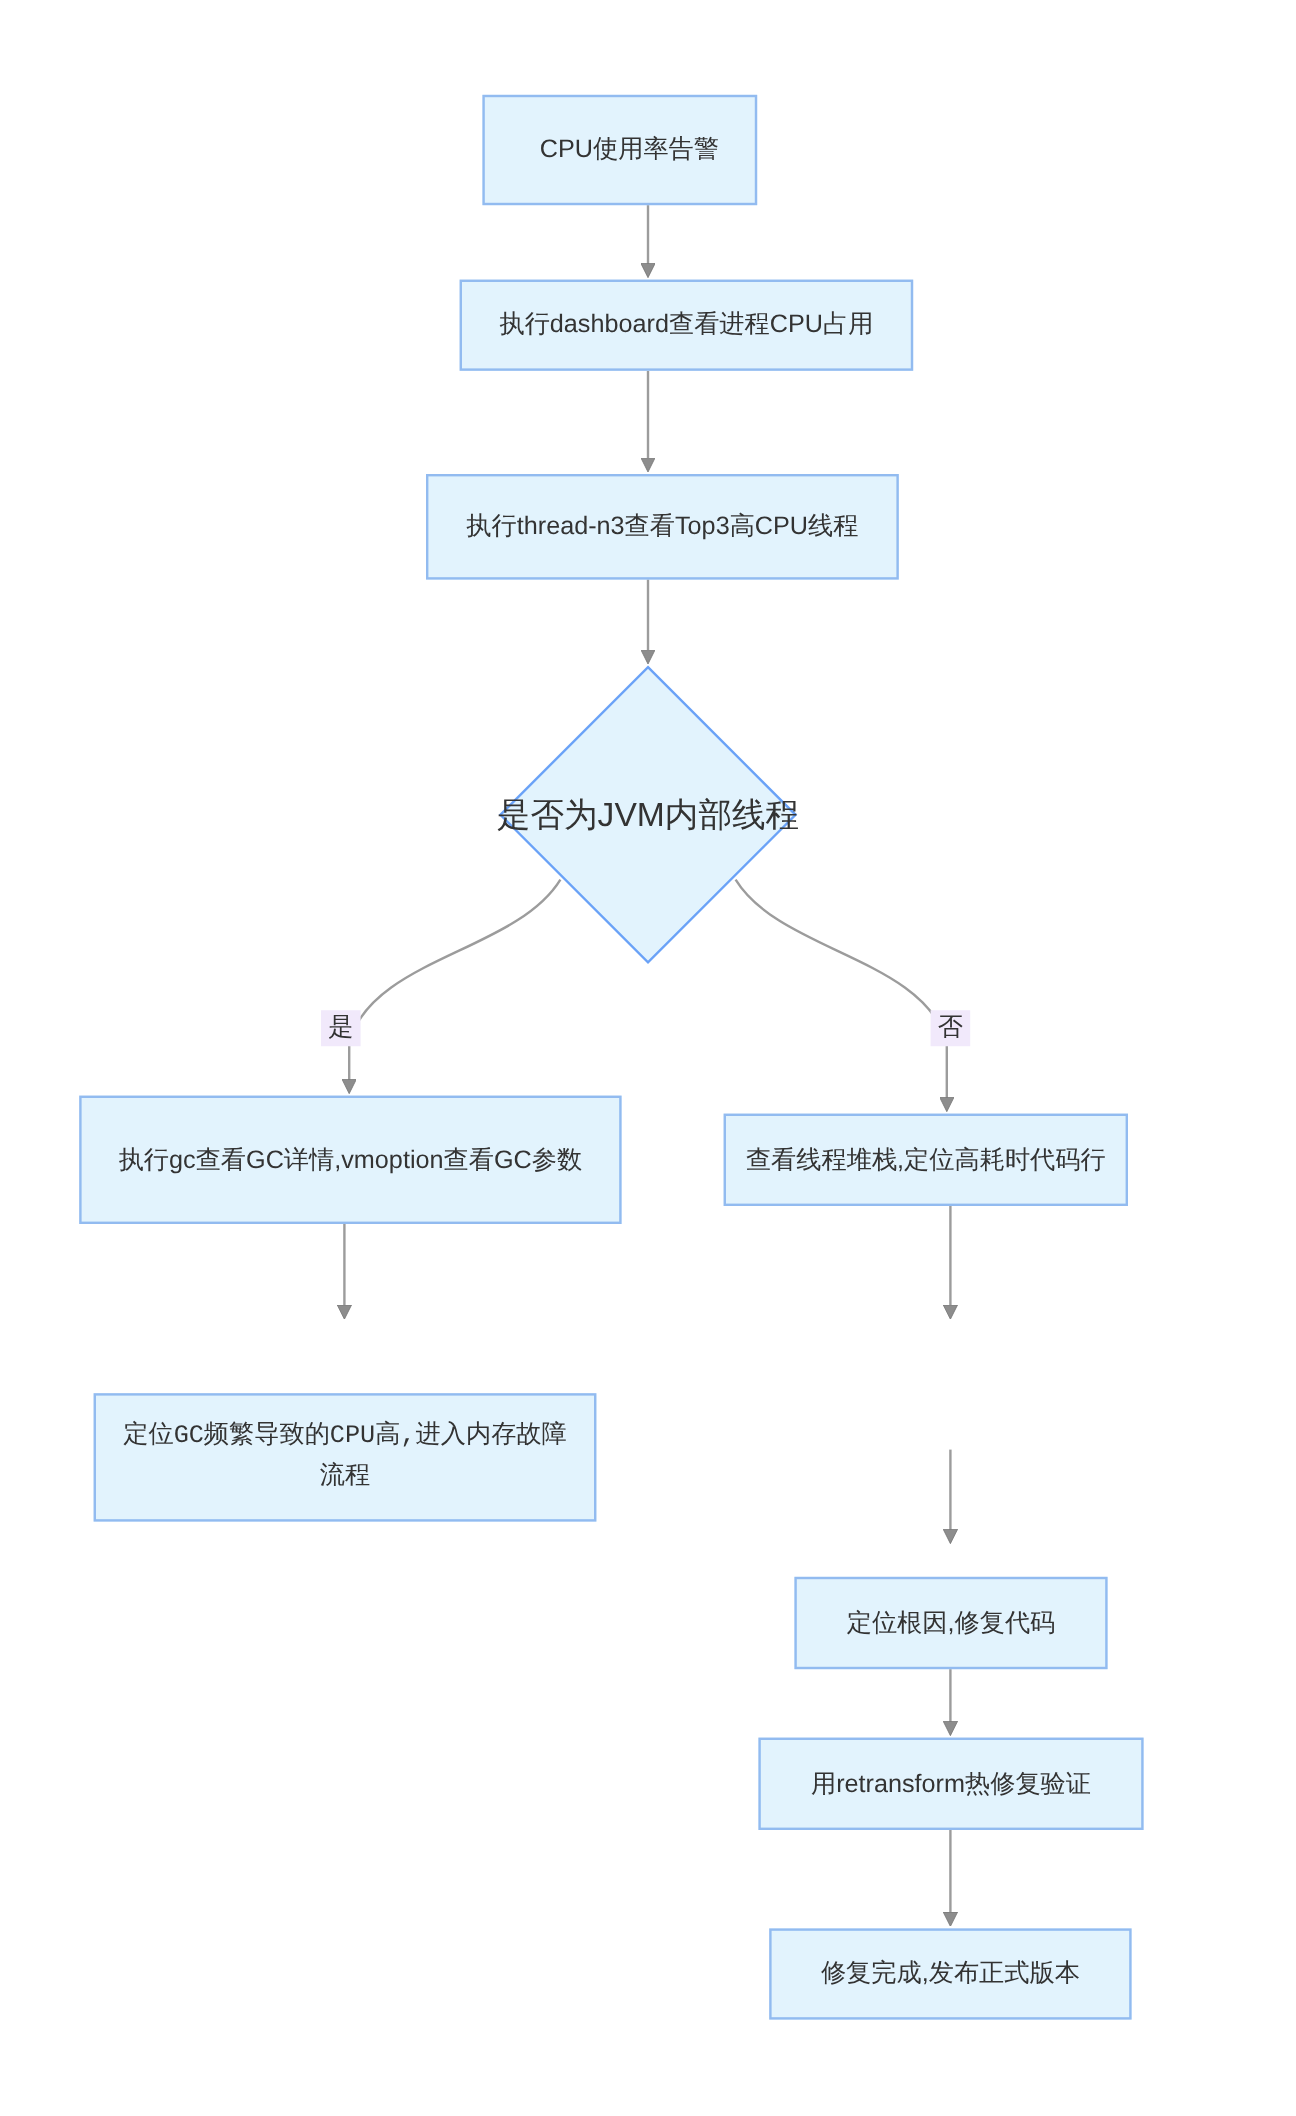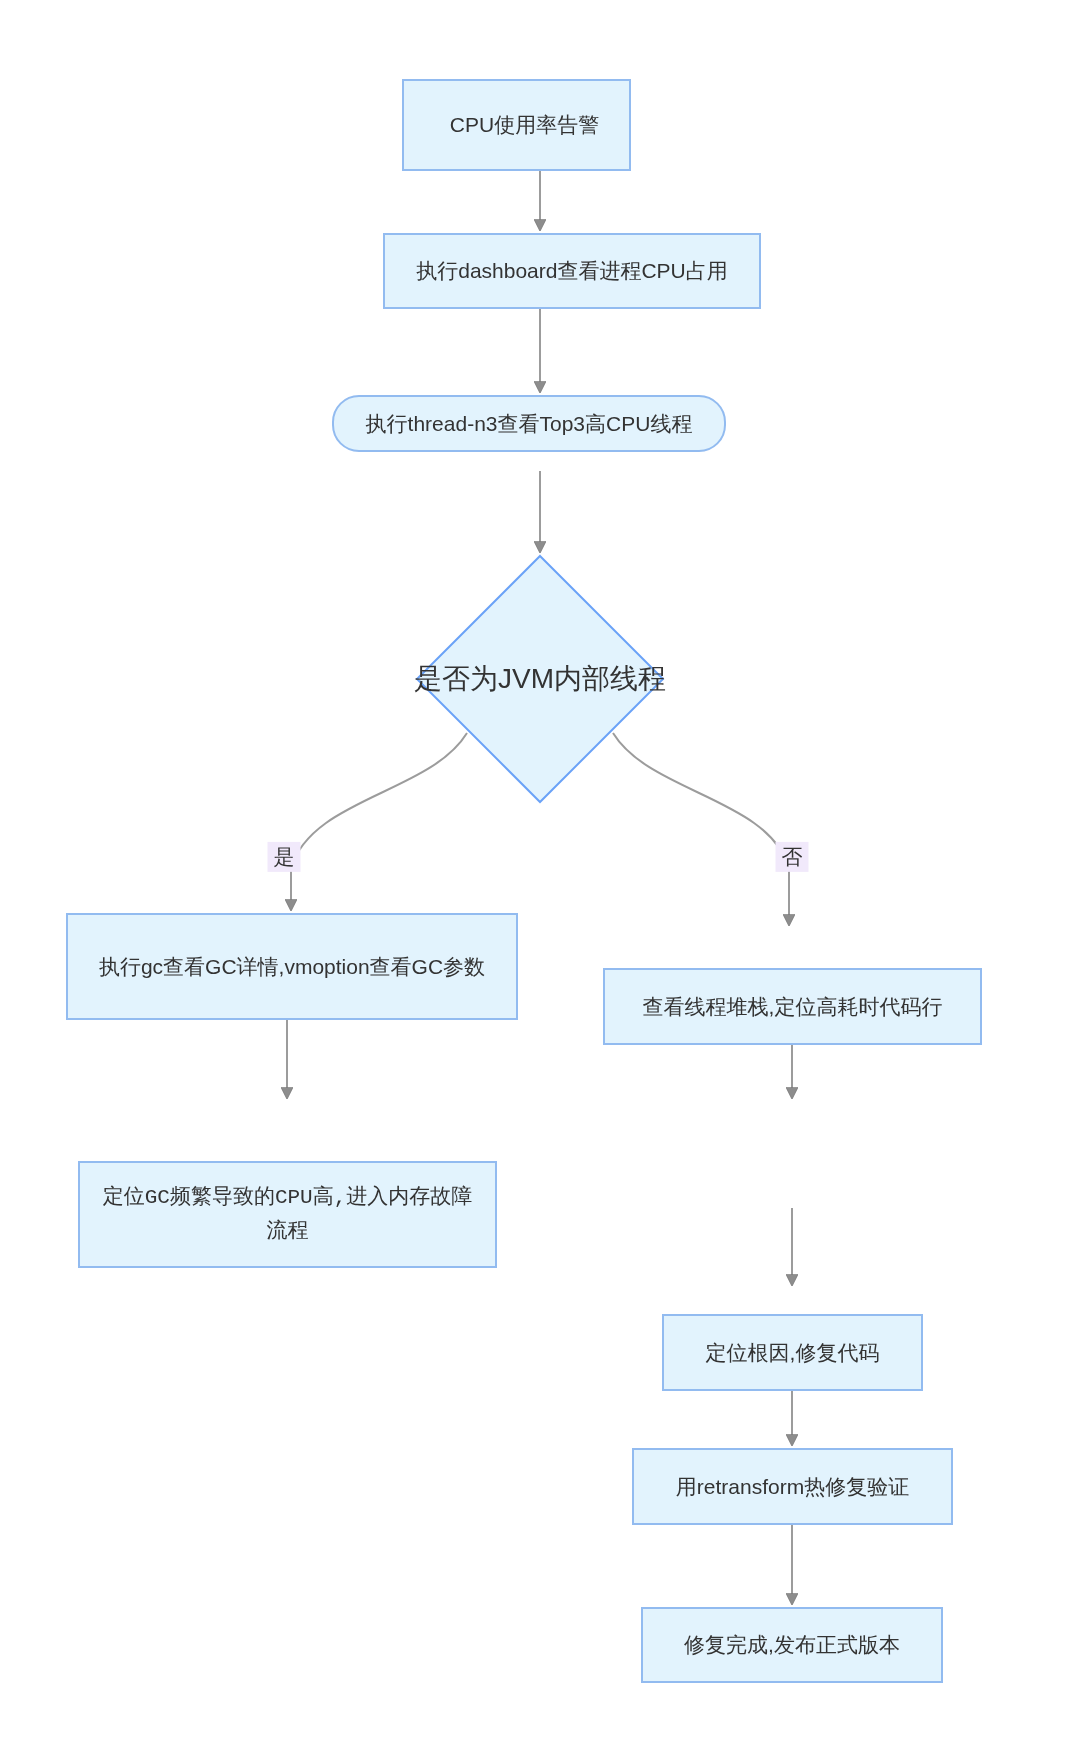--- a/index.html
+++ b/index.html
@@ -74,33 +74,33 @@
       <path d="M792,1525 L792,1603" marker-end="url(#arrowhead)"></path>
     </g>
 
     <polygon points="540,556 663,679 540,802 417,679" fill="#e2f3fd" stroke="#6aa2f7" stroke-width="2"></polygon>
   </svg>
 
   <div class="node" style="left:402px;top:79px;width:229px;height:92px;padding-left:32px;">CPU使用率告警</div>
 
   <div class="node" style="left:351px;top:233px;width:378px;height:76px;margin-left:32px;">执行dashboard查看进程CPU占用</div>
 
-  <div class="node" style="left:332px;top:395px;width:394px;height:57px;border-radius:27px;">执行thread-n3查看Top3高CPU线程</div>
+  <div class="node" style="left:355px;top:395px;width:394px;height:88px;">执行thread-n3查看Top3高CPU线程</div>
 
   <div class="decision-text" style="left:540px;top:679px;">是否为JVM内部线程</div>
 
   <div class="edge-label" style="left:284px;top:857px;">是</div>
 
   <div class="edge-label" style="left:792px;top:857px;">否</div>
 
   <div class="node" style="left:66px;top:913px;width:452px;height:107px;">执行gc查看GC详情,vmoption查看GC参数</div>
 
   <div class="node" style="left:78px;top:1161px;width:419px;height:107px;font-family:Liberation Mono, monospace;">定位GC频繁导致的CPU高,进入内存故障流程</div>
 
-  <div class="node" style="left:603px;top:928px;width:379px;height:77px;margin-top:40px;">查看线程堆栈,定位高耗时代码行</div>
+  <div class="node" style="left:603px;top:928px;width:337px;height:77px;">查看线程堆栈,定位高耗时代码行</div>
 
 
   <div class="node" style="left:662px;top:1288px;width:261px;height:77px;margin-top:26px;">定位根因,修复代码</div>
 
   <div class="node" style="left:632px;top:1448px;width:321px;height:77px;">用retransform热修复验证</div>
 
   <div class="node" style="left:641px;top:1607px;width:302px;height:76px;">修复完成,发布正式版本</div>
 
 </div>
 

